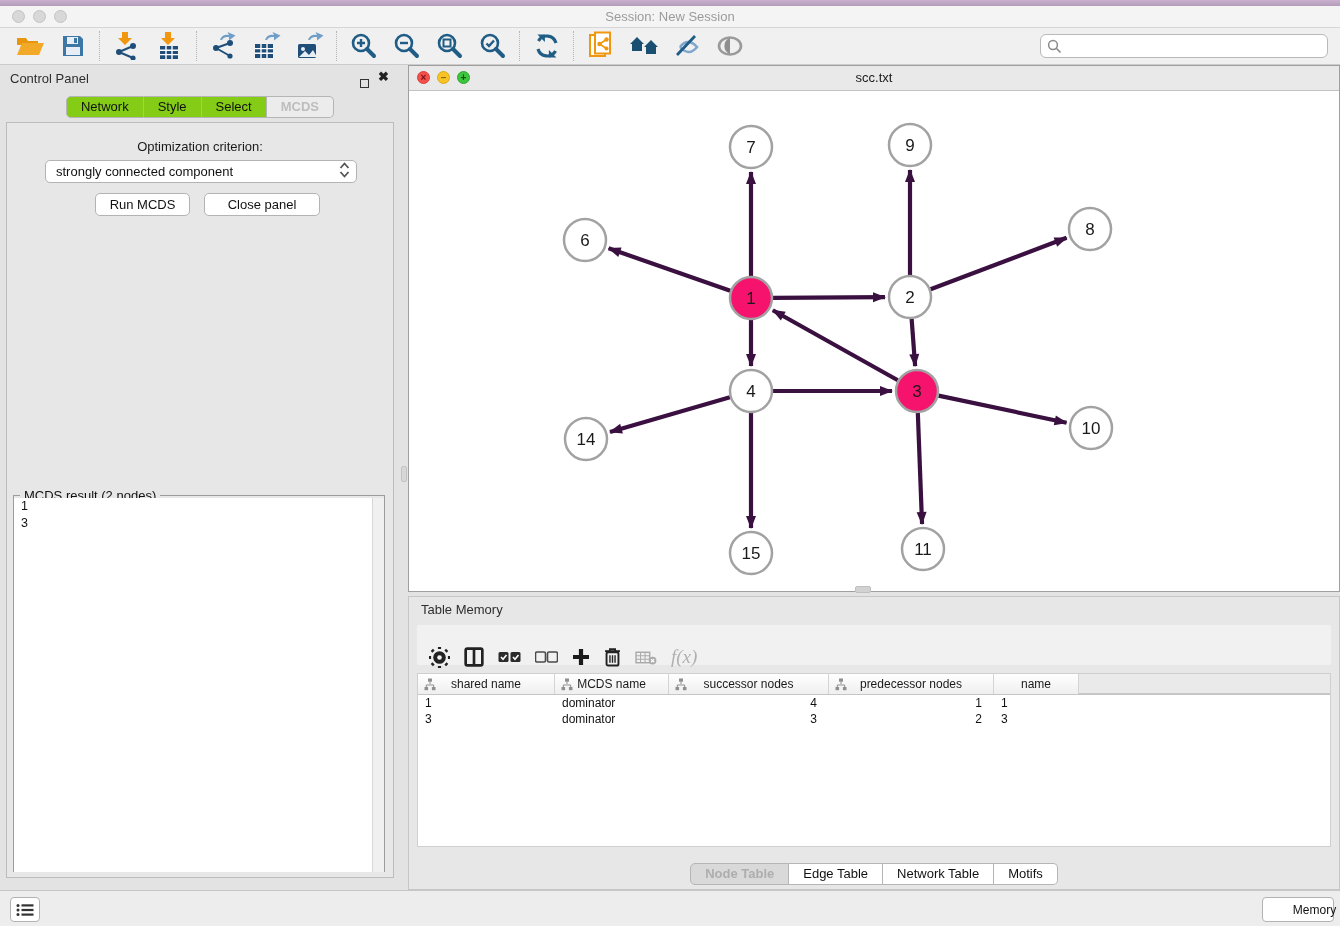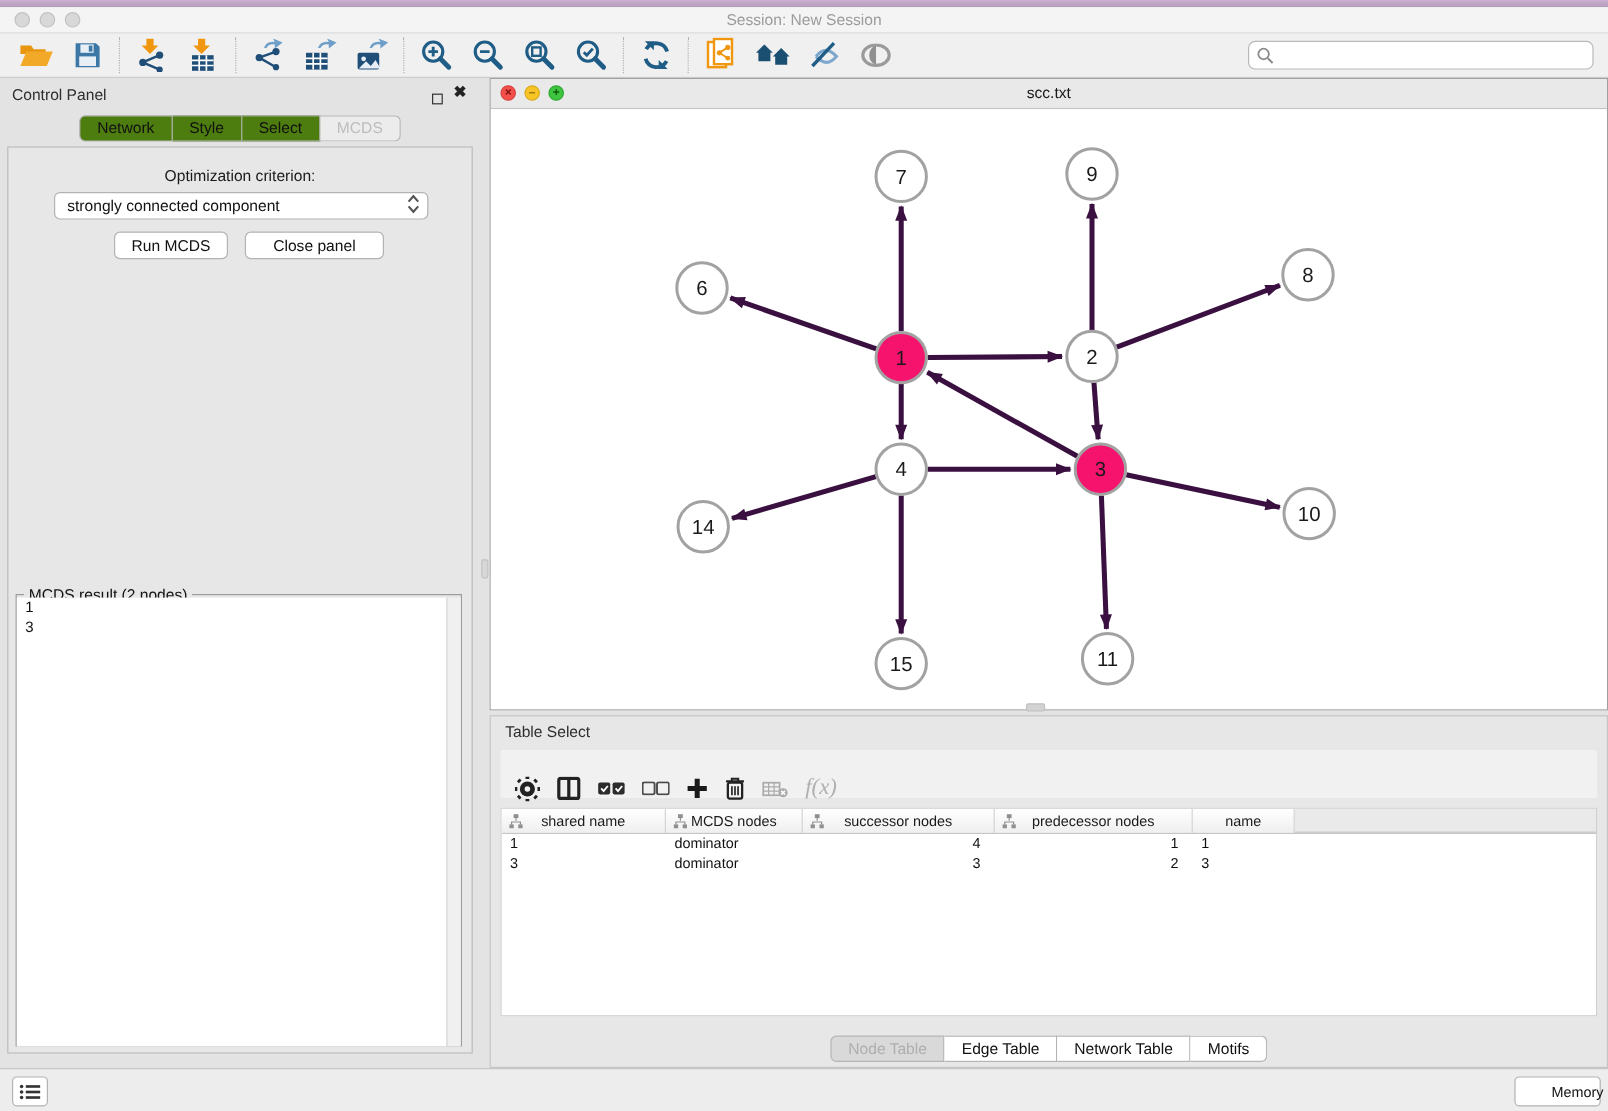--- a/index.html
+++ b/index.html
@@ -21,24 +21,24 @@
   .tsep { width:1px; height:30px; border-left:1px dotted #b3b3b3; margin:0 5px; }
   #search-box { margin-left:auto; margin-right:12px; width:288px; height:24px; background:#fff; border:1px solid #b9b9b9; border-radius:6px; display:flex; align-items:center; padding-left:6px; }
   #search-box input { border:none; outline:none; flex:1; font-size:12px; font-family:"Liberation Sans",sans-serif; background:transparent; }
 
   
   #control-panel { left:0; top:65px; width:400px; height:825px; background:#e3e3e3; }
   #cp-title { left:10px; top:6px; font-size:13px; color:#2e2e2e; }
   .panel-float-icon { width:9px; height:9px; border:1.5px solid #333; display:inline-block; }
   .panel-close-icon { font-size:13px; font-weight:bold; color:#222; line-height:10px; }
   #cp-tabs { left:0; top:31px; width:400px; display:flex; justify-content:center; }
-  .seg-tab { height:22px; line-height:20px; padding:0 14px; font-size:13px; background:#4d7c0f; border:1px solid #b5b5b5; border-left:none; color:#111; cursor:default; }
+  .seg-tab { height:22px; line-height:20px; padding:0 14px; font-size:13px; background:#84cc16; border:1px solid #b5b5b5; border-left:none; color:#111; cursor:default; }
   .seg-tab.first { border-left:1px solid #b5b5b5; border-radius:5px 0 0 5px; }
   .seg-tab.last { border-radius:0 5px 5px 0; }
-  .seg-tab.selected { background:#ececec; color:#bdbdbd; }
+  .seg-tab.selected { background:#ececec; color:#bdbdbd;font-weight:bold; }
   #cp-content { left:6px; top:57px; width:388px; height:756px; background:#e7e7e7; border:1px solid #bcbcbc; }
   #opt-label { width:100%; text-align:center; top:16px; font-size:13px; color:#1a1a1a; }
   #opt-select { left:38px; top:37px; width:312px; height:23px; background:#fff; border:1px solid #b3b3b3; border-radius:5px; display:flex; align-items:center; font-size:13px; color:#111; padding-left:10px; }
   #opt-select .stepper { margin-left:auto; margin-right:6px; }
   .mac-btn { height:23px; background:#fff; border:1px solid #b3b3b3; border-radius:5px; font-size:13px; color:#111; display:flex; align-items:center; justify-content:center; }
   #run-btn { left:88px; top:70px; width:95px; }
   #close-btn { left:197px; top:70px; width:116px; }
   #mcds-fieldset { left:6px; top:372px; width:372px; height:377px; border:1px solid #9c9c9c; }
   #mcds-legend { left:6px; top:-8px; background:#e7e7e7; padding:0 4px; font-size:13px; color:#111; position:absolute; }
   #mcds-white { left:0px; top:2px; width:358px; height:374px; background:#fff; position:absolute; }
@@ -338,21 +338,21 @@
           <g>
             <ellipse cx="514" cy="458" rx="21" ry="21" fill="#ffffff" stroke="#a2a2a2" stroke-width="2.5"></ellipse>
             <text x="514" y="464" text-anchor="middle" font-size="17" fill="#1a1a1a" font-family="&quot;Liberation Sans&quot;, sans-serif">11</text>
           </g>
         </svg>
     </div>
     <div id="h-grip"></div>
   </div>
 
   <div id="table-panel" class="abs">
-    <div id="tp-title" class="abs">Table Select</div>
+    <div id="tp-title" class="abs">Table Memory</div>
 
     <div id="tp-toolbar" class="abs">
       <span class="tpi">
         <svg width="21" height="21" viewBox="0 0 20 20">
             <path d="M10 2 v-2 M10 18 v2 M2 10 h-2 M18 10 h2 M4.3 4.3 l-1.6 -1.6 M15.7 15.7 l1.6 1.6 M4.3 15.7 l-1.6 1.6 M15.7 4.3 l1.6 -1.6" stroke="#222" stroke-width="3"></path>
             <circle cx="10" cy="10" r="6" fill="#222"></circle>
             <circle cx="10" cy="10" r="2.2" fill="#f1f1f1"></circle>
           </svg>
       </span>
       <span class="tpi">
@@ -410,21 +410,21 @@
             </svg>
             <span>shared name</span>
           </div>
           <div class="th-cell" style="width: 114px;">
             <svg class="hicon" width="12" height="13" viewBox="0 0 12 13">
               <rect x="4" y="0.5" width="4" height="3.2" fill="#8f8f8f"></rect>
               <rect x="0.5" y="9" width="3.6" height="3.2" fill="#8f8f8f"></rect>
               <rect x="7.9" y="9" width="3.6" height="3.2" fill="#8f8f8f"></rect>
               <path d="M6 3.7 v2.3 M2.3 9 v-2 h7.4 v2" fill="none" stroke="#8f8f8f" stroke-width="1"></path>
             </svg>
-            <span>MCDS nodes</span>
+            <span>MCDS name</span>
           </div>
           <div class="th-cell" style="width: 160px;">
             <svg class="hicon" width="12" height="13" viewBox="0 0 12 13">
               <rect x="4" y="0.5" width="4" height="3.2" fill="#8f8f8f"></rect>
               <rect x="0.5" y="9" width="3.6" height="3.2" fill="#8f8f8f"></rect>
               <rect x="7.9" y="9" width="3.6" height="3.2" fill="#8f8f8f"></rect>
               <path d="M6 3.7 v2.3 M2.3 9 v-2 h7.4 v2" fill="none" stroke="#8f8f8f" stroke-width="1"></path>
             </svg>
             <span>successor nodes</span>
           </div>

